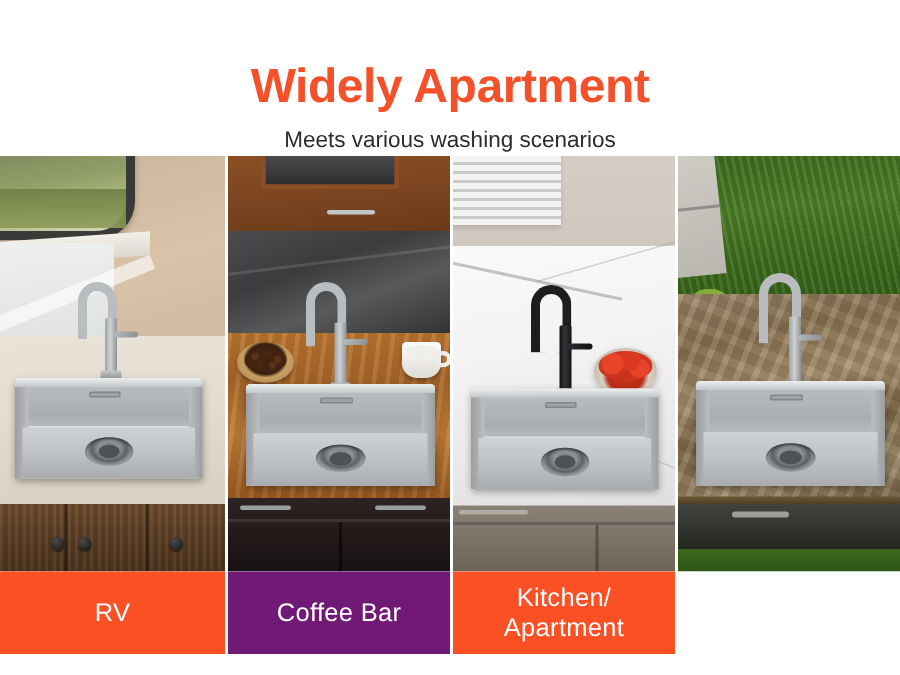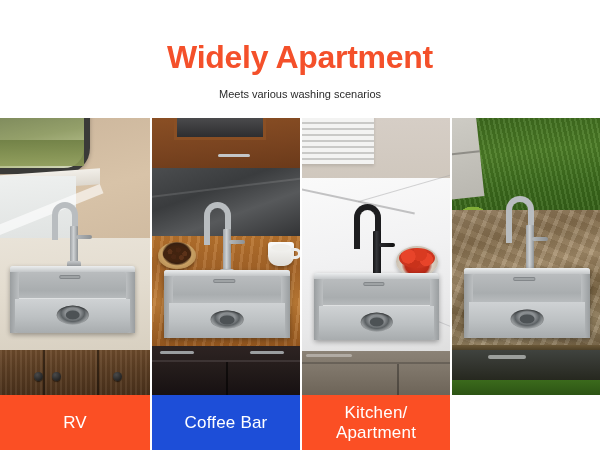--- a/index.html
+++ b/index.html
@@ -13,38 +13,38 @@
 
   
   .header { position:absolute; left:0; top:0; width:600px; height:118px; background:#fff; text-align:center; }
   .title {
     position:absolute; left:0; top:38px; width:600px;
     font-size:32px; font-weight:bold; letter-spacing:-0.3px;
     color:#F4502A; line-height:38px;
   }
   .subtitle {
     position:absolute; left:0; top:83px; width:600px;
-    font-size:11px; font-weight:normal; color:#2b2b2b; line-height:22px;
-  }
-
-  
-  .strip { position:absolute; left:0; top:118px; width:600px; height:332px; background:#fff; display:flex; }
+    font-size:15px; font-weight:normal; color:#2b2b2b; line-height:22px;
+  }
+
+  
+  .strip { position:absolute; left:0; top:104px; width:600px; height:332px; background:#fff; display:flex; }
   .panel { position:relative; width:150px; height:332px; overflow:hidden; background:#fff; }
   .panel + .panel { border-left:2px solid #ffffff; }
   .scene { position:absolute; left:0; top:0; width:100%; height:277px; overflow:hidden; }
 
   
   .label {
     position:absolute; left:0; top:277px; width:100%; height:55px;
     display:flex; align-items:center; justify-content:center;
     color:#ffffff; font-size:17px; line-height:20px; text-align:center;
     letter-spacing:0.2px;
   }
   .label.dark { background:#FB4F24; }
-  .label.light { background:#1d4ed8; }
+  .label.light { background:#701a75; }
   .label span { display:block; }
 
   
   .sink { position:absolute; z-index:30; }
   .basin {
     position:absolute; left:0; top:0; width:100%; height:100%;
     background:linear-gradient(175deg,#d8dadb 0%,#c2c5c7 18%,#b4b8ba 42%,#c8cbcd 70%,#aeb2b4 100%);
     border-radius:3px;
     box-shadow:0 2px 5px rgba(0,0,0,.32);
   }

